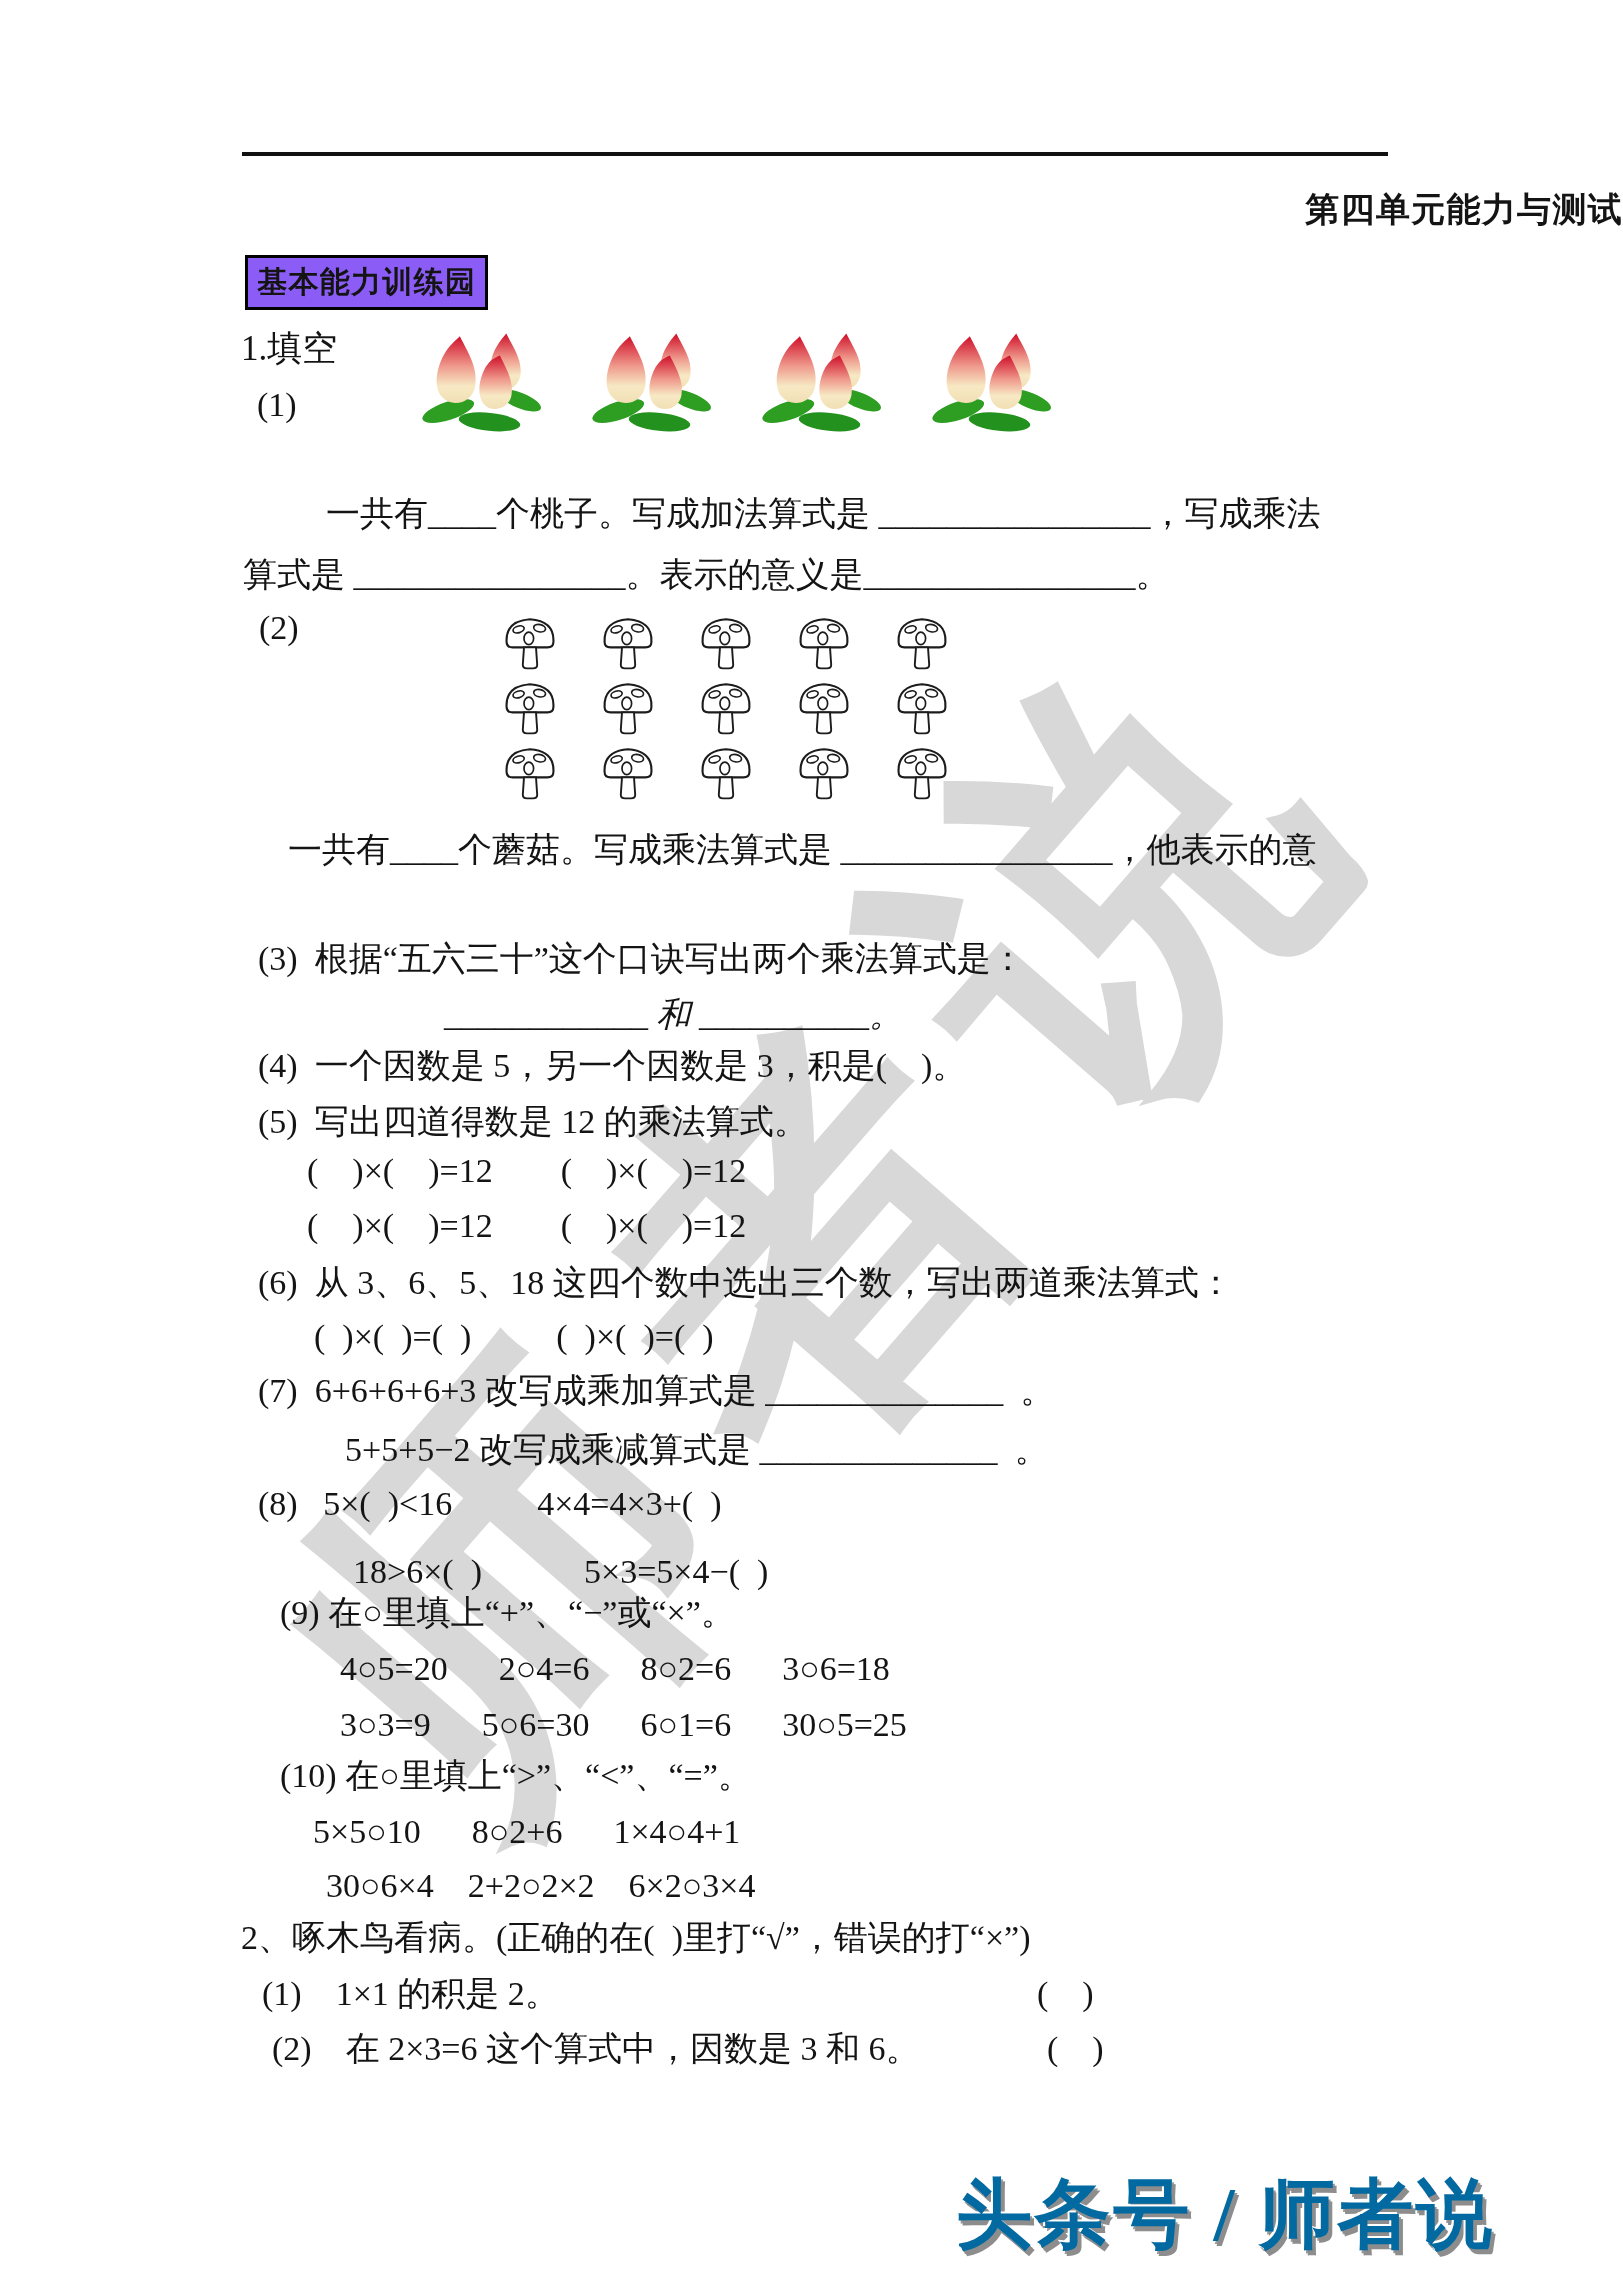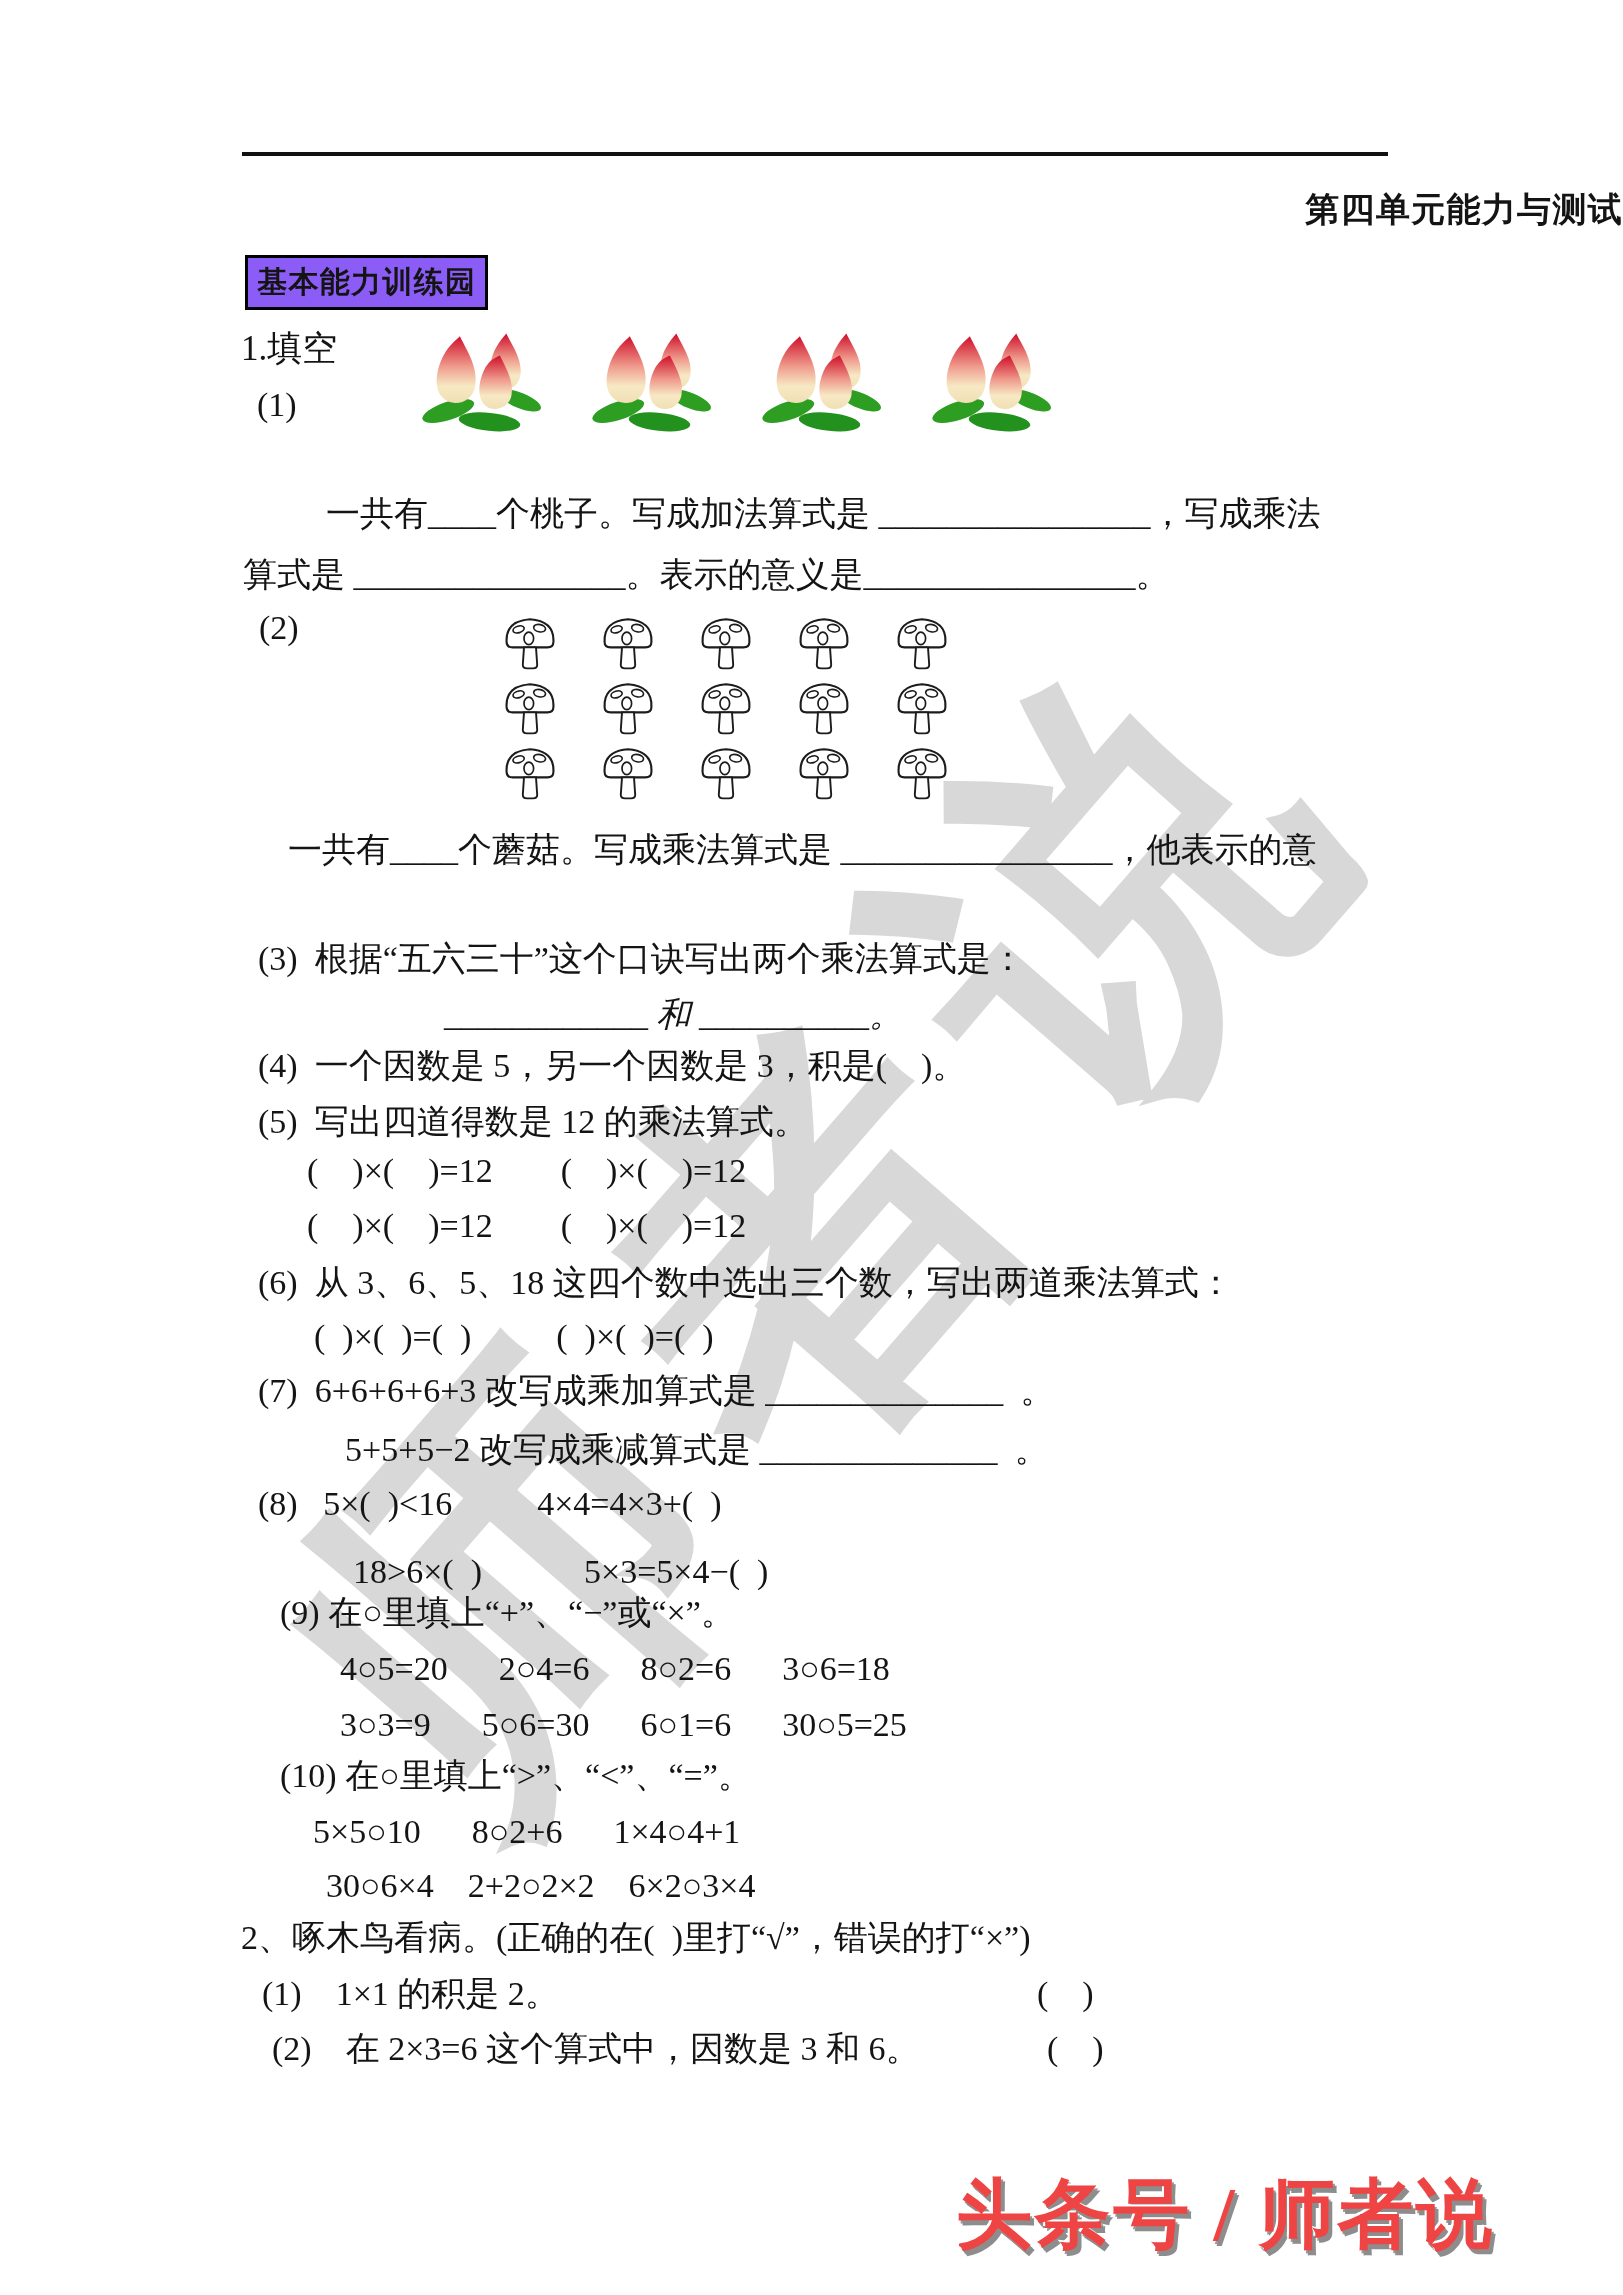--- a/index.html
+++ b/index.html
@@ -46,21 +46,21 @@
   .center-wm{
     position:absolute;left:828px;top:1227px;
     transform:translate(-50%,-50%) rotate(-49deg);
     font-size:406px;font-weight:700;letter-spacing:52px;
     color:#d8d8d8;white-space:nowrap;z-index:0;
     font-family:"Liberation Serif", serif;
   }
   .footer-wm{
     position:absolute;left:956px;top:2164px;
     font-size:76px;font-weight:700;letter-spacing:2.6px;
-    color:#ef4444;white-space:pre;z-index:3;
+    color:#0369a1;white-space:pre;z-index:3;
     text-shadow:-2px -2px 0 #ffffff, 3.9px 4.6px 0 #8d8d8d, 2px 2.6px 0 #9a9a9a;
   }
 </style>
 </head>
 <body>
 
 <div class="page">
 
   <svg width="0" height="0" style="position:absolute" aria-hidden="true">
     <defs>

